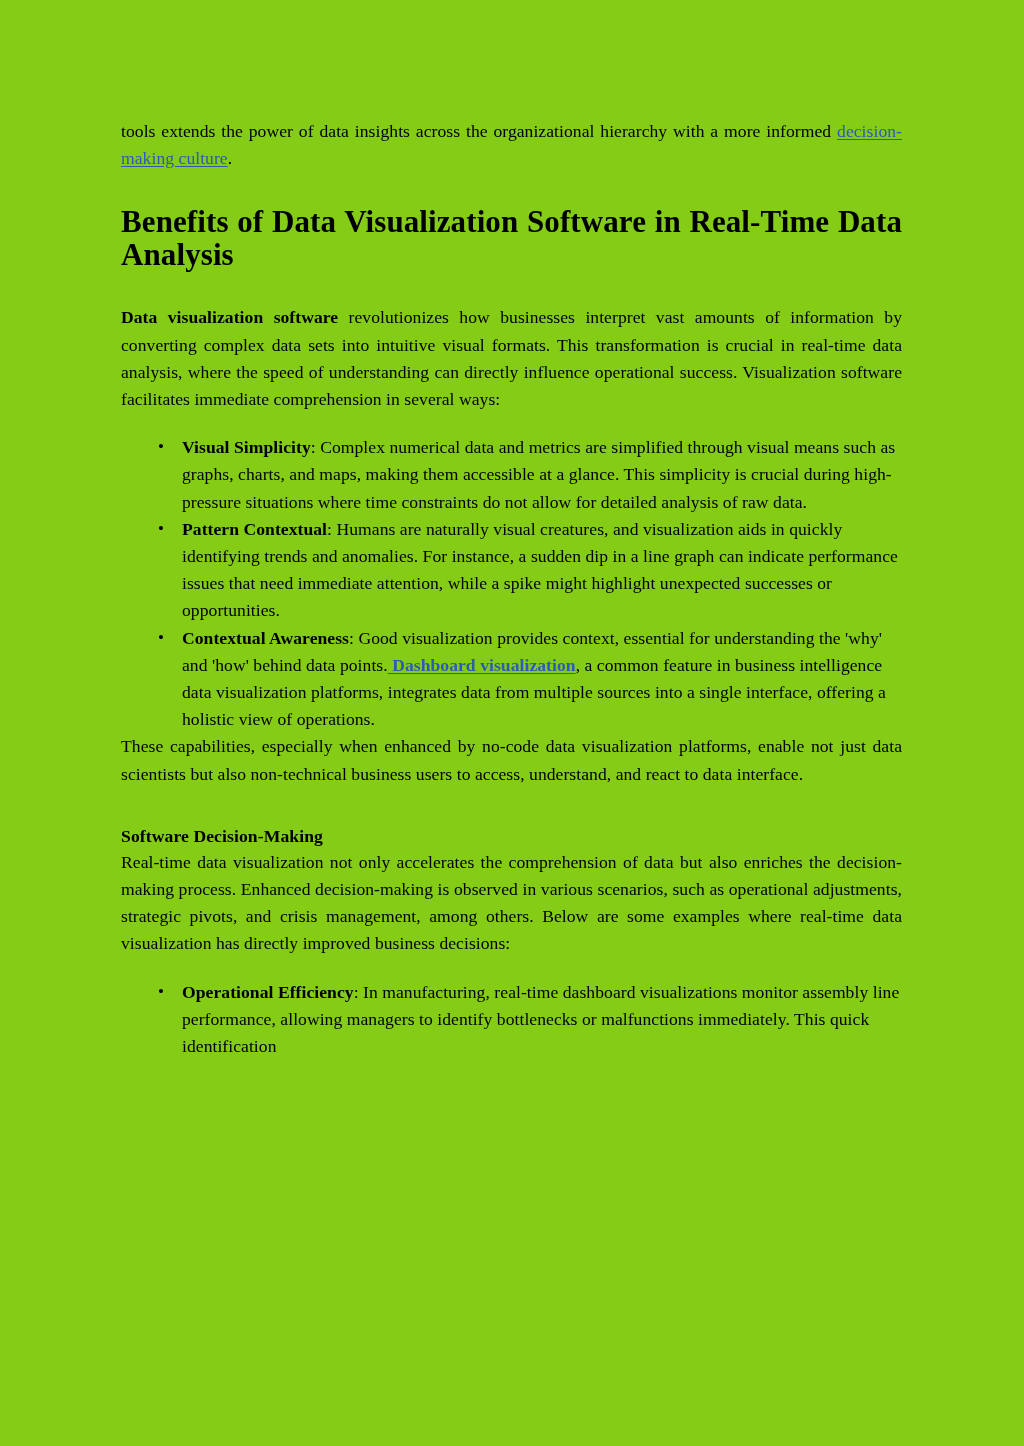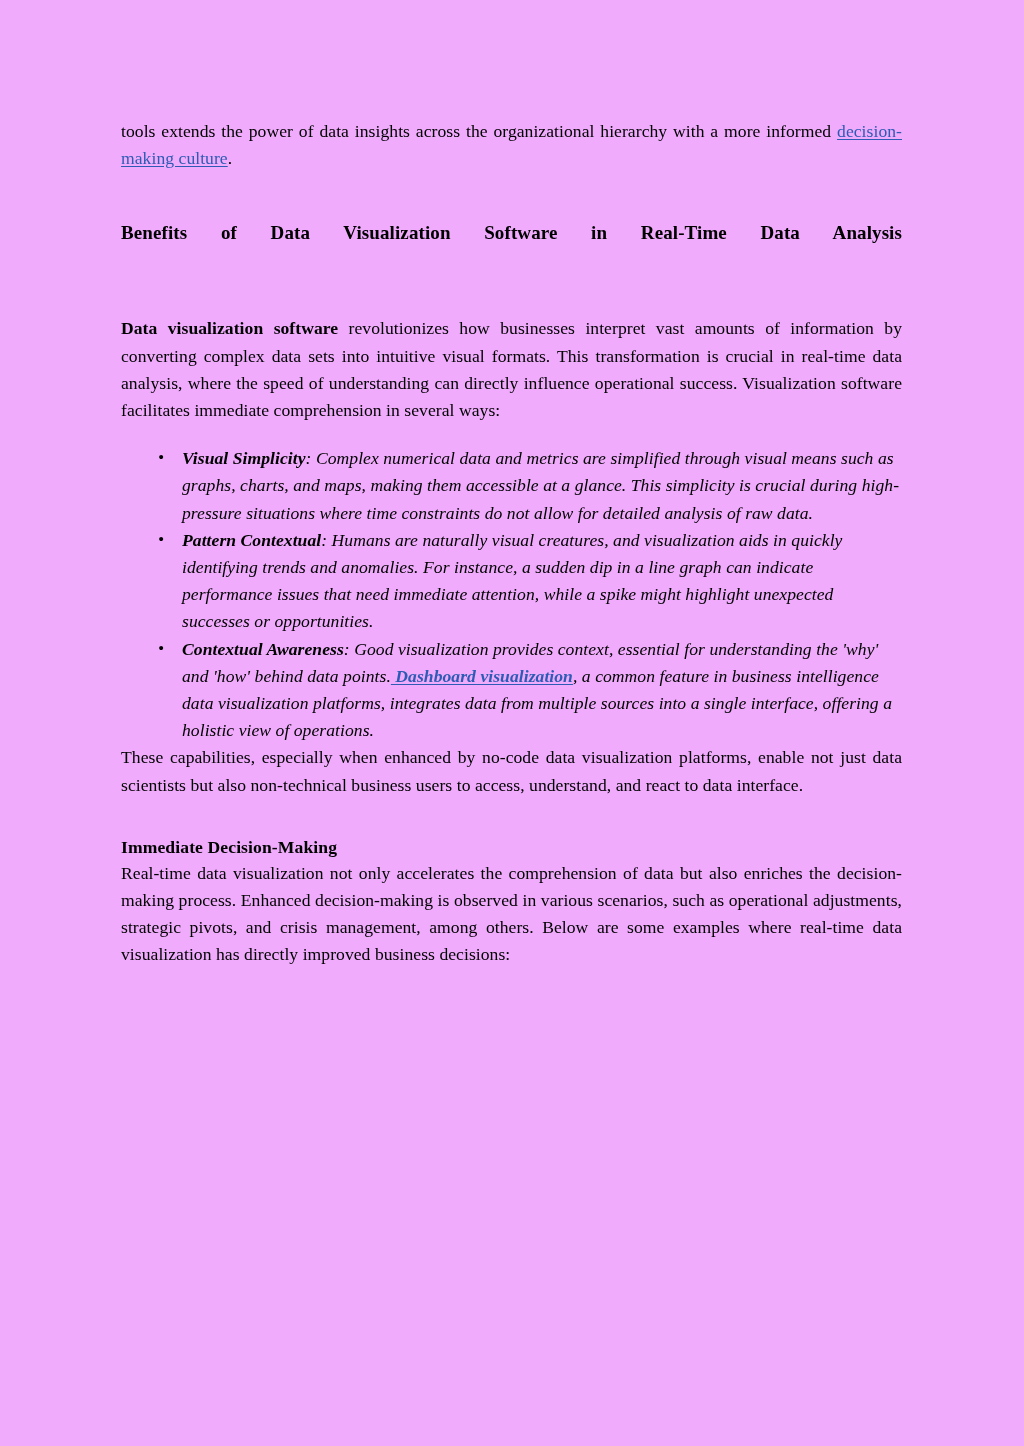--- a/index.html
+++ b/index.html
@@ -15,42 +15,42 @@
     color: #000000;
     -webkit-font-smoothing: antialiased;
   }
 
   .page {
     position: relative;
     width: 1024px;
     height: 1446px;
     box-sizing: border-box;
     padding: 118px 122px 0 121px;
-    background: #f0abfc;
+    background: #84cc16;
   }
 
   .content {
     width: 781px;
   }
 
   
 
   p.body-text {
     margin: 0;
     font-size: 17.6px;
     line-height: 27.2px;
     text-align: justify;
     text-justify: inter-word;
     letter-spacing: 0.05px;
   }
 
   h1.doc-h1 {
     margin: 33px 0 0 0;
-    font-size: 19px;
-    line-height: 55px;
+    font-size: 31px;
+    line-height: 33px;
     font-weight: bold;
     text-align: justify;
     text-justify: inter-word;
     letter-spacing: 0.1px;
   }
   
   h1.doc-h1::after {
     content: "";
     display: inline-block;
     width: 100%;
@@ -68,21 +68,20 @@
 
   .gap-after-h2 { margin-top: 26px; }
   .gap-para     { margin-top: 26px; }
 
   
 
   ul.doc-list {
     margin: 21px 0 0 0;
     padding: 0 0 0 61px;
     list-style: none;
-    font-style: italic;
   }
 
   ul.doc-list > li {
     position: relative;
     font-size: 17.6px;
     line-height: 27.2px;
     text-align: left;
     padding-left: 0;
     margin: 0;
     letter-spacing: 0.05px;
@@ -136,19 +135,22 @@
       <li><strong class="lead">Visual Simplicity</strong><span>: Complex numerical data and metrics are simplified through visual means such as graphs, charts, and maps, making them accessible at a glance. This simplicity is crucial during high-pressure situations where time constraints do not allow for detailed analysis of raw data.</span></li>
 
       <li><strong class="lead">Pattern Contextual</strong><span>: Humans are naturally visual creatures, and visualization aids in quickly identifying trends and anomalies. For instance, a sudden dip in a line graph can indicate performance issues that need immediate attention, while a spike might highlight unexpected successes or opportunities.</span></li>
 
       <li><strong class="lead">Contextual Awareness</strong><span>: Good visualization provides context, essential for understanding the 'why' and 'how' behind data points.</span><a href="#" class="doc-link bold-link"> Dashboard visualization</a><span>, a common feature in business intelligence data visualization platforms, integrates data from multiple sources into a single interface, offering a holistic view of operations.</span></li>
 
     </ul>
 
     <p class="body-text gap-para">These capabilities, especially when enhanced by no-code data visualization platforms, enable not just data scientists but also non-technical business users to access, understand, and react to data interface.</p>
 
-    <h2 class="doc-h2">Immediate Decision-Making</h2>
+    <h2 class="doc-h2">Software Decision-Making</h2>
 
     <p class="body-text gap-after-h2">Real-time data visualization not only accelerates the comprehension of data but also enriches the decision-making process. Enhanced decision-making is observed in various scenarios, such as operational adjustments, strategic pivots, and crisis management, among others. Below are some examples where real-time data visualization has directly improved business decisions:</p>
 
+    <ul class="doc-list list-wide">
+      <li><strong class="lead">Operational Efficiency</strong><span>: In manufacturing, real-time dashboard visualizations monitor assembly line performance, allowing managers to identify bottlenecks or malfunctions immediately. This quick identification</span></li>
+    </ul>
 
   </div>
 </div>
 
 </body></html>

